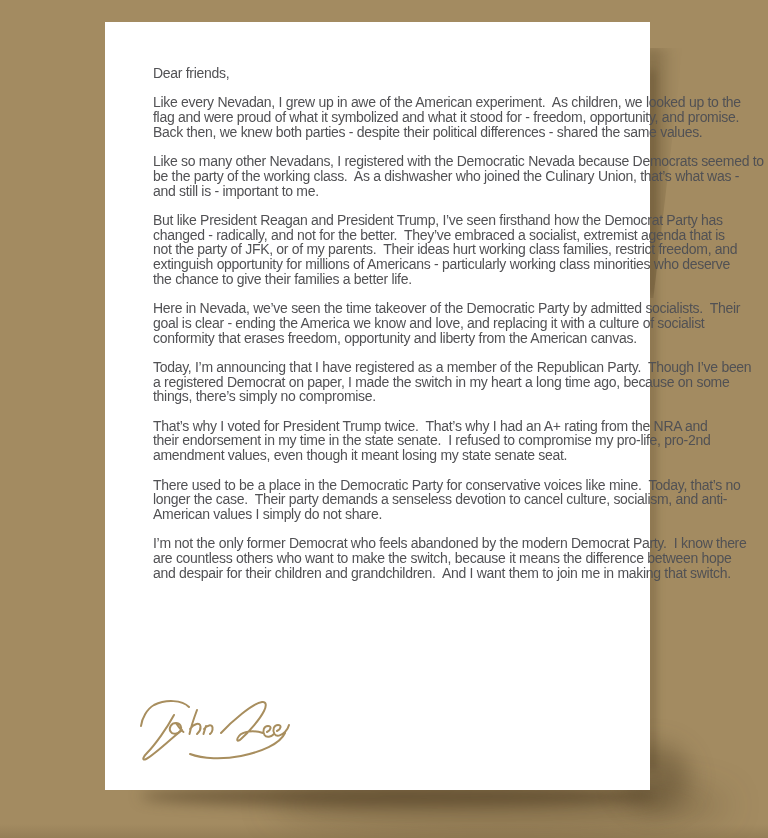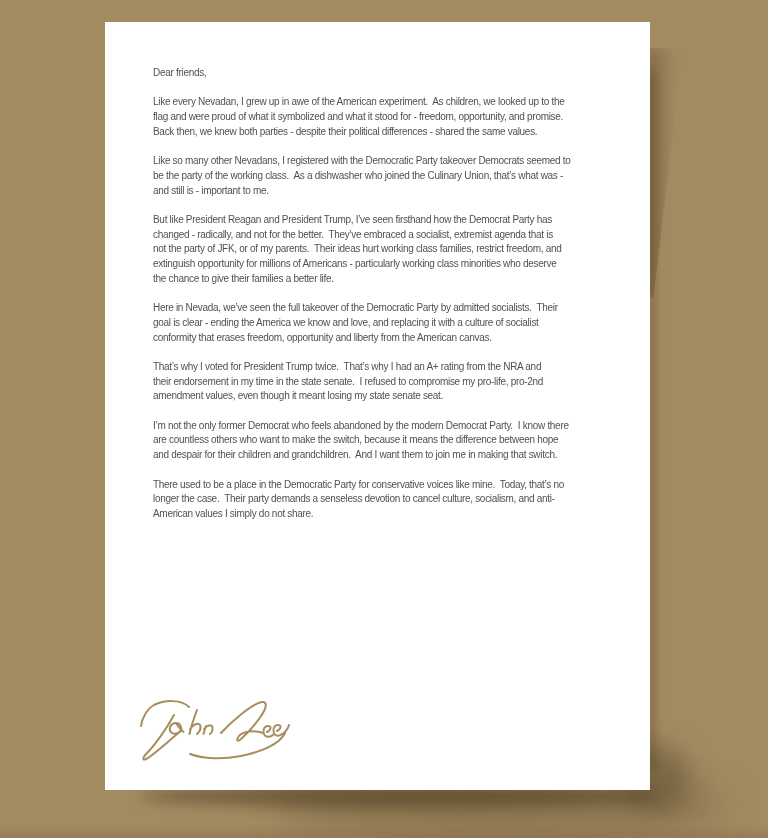--- a/index.html
+++ b/index.html
@@ -56,21 +56,21 @@
     position: absolute;
     left: 105px; top: 22px;
     width: 545px; height: 768px;
     background: var(--paper, #ffffff);
     box-sizing: border-box;
     padding: 44px 48px 0 48px;
     z-index: 2;
   }
   .para {
     margin: 0 0 14.7px 0;
-    font-size: 10px;
+    font-size: 14px;
     letter-spacing: -0.3px;
     line-height: 14.7px;
     color: var(--ink, #515154);
     white-space: pre;
   }
   .signature {
     position: absolute;
     left: 33px; top: 678px;
     width: 155px; height: 70px;
   }
@@ -96,40 +96,43 @@
   <div class="shadow shadow-bottom-curve"></div>
   <div class="shadow shadow-corner-br"></div>
 
   <div class="paper">
     <p class="para">Dear friends,</p>
 
     <div>
         <p class="para">Like every Nevadan, I grew up in awe of the American experiment.  As children, we looked up to the
 flag and were proud of what it symbolized and what it stood for - freedom, opportunity, and promise.
 Back then, we knew both parties - despite their political differences - shared the same values.</p>
-        <p class="para">Like so many other Nevadans, I registered with the Democratic Party takeover Democrats seemed to
+        <p class="para">Like so many other Nevadans, I registered with the Democratic Nevada because Democrats seemed to
 be the party of the working class.  As a dishwasher who joined the Culinary Union, that’s what was -
 and still is - important to me.</p>
         <p class="para">But like President Reagan and President Trump, I’ve seen firsthand how the Democrat Party has
 changed - radically, and not for the better.  They’ve embraced a socialist, extremist agenda that is
 not the party of JFK, or of my parents.  Their ideas hurt working class families, restrict freedom, and
 extinguish opportunity for millions of Americans - particularly working class minorities who deserve
 the chance to give their families a better life.</p>
-        <p class="para">Here in Nevada, we’ve seen the full takeover of the Democratic Party by admitted socialists.  Their
+        <p class="para">Here in Nevada, we’ve seen the time takeover of the Democratic Party by admitted socialists.  Their
 goal is clear - ending the America we know and love, and replacing it with a culture of socialist
 conformity that erases freedom, opportunity and liberty from the American canvas.</p>
+        <p class="para">Today, I’m announcing that I have registered as a member of the Republican Party.  Though I’ve been
+a registered Democrat on paper, I made the switch in my heart a long time ago, because on some
+things, there’s simply no compromise.</p>
         <p class="para">That’s why I voted for President Trump twice.  That’s why I had an A+ rating from the NRA and
 their endorsement in my time in the state senate.  I refused to compromise my pro-life, pro-2nd
 amendment values, even though it meant losing my state senate seat.</p>
+        <p class="para">There used to be a place in the Democratic Party for conservative voices like mine.  Today, that’s no
+longer the case.  Their party demands a senseless devotion to cancel culture, socialism, and anti-
+American values I simply do not share.</p>
         <p class="para">I’m not the only former Democrat who feels abandoned by the modern Democrat Party.  I know there
 are countless others who want to make the switch, because it means the difference between hope
 and despair for their children and grandchildren.  And I want them to join me in making that switch.</p>
-        <p class="para">There used to be a place in the Democratic Party for conservative voices like mine.  Today, that’s no
-longer the case.  Their party demands a senseless devotion to cancel culture, socialism, and anti-
-American values I simply do not share.</p>
       </div>
 
     <div class="signature">
       <svg viewBox="0 0 310 140" xmlns="http://www.w3.org/2000/svg" role="img" aria-label="John Lee">
 
         <path d="M102,14 C88,0 56,-2 32,10 C18,18 8,36 6,52"></path>
 
         <path d="M72,30 C58,56 34,90 18,106 C10,114 8,120 14,119 C26,115 56,86 88,60"></path>
 
         <path d="M76,46 C66,46 61,56 65,63 C69,70 80,69 85,61 C89,54 84,46 76,46 C80,52 85,60 91,64"></path>

